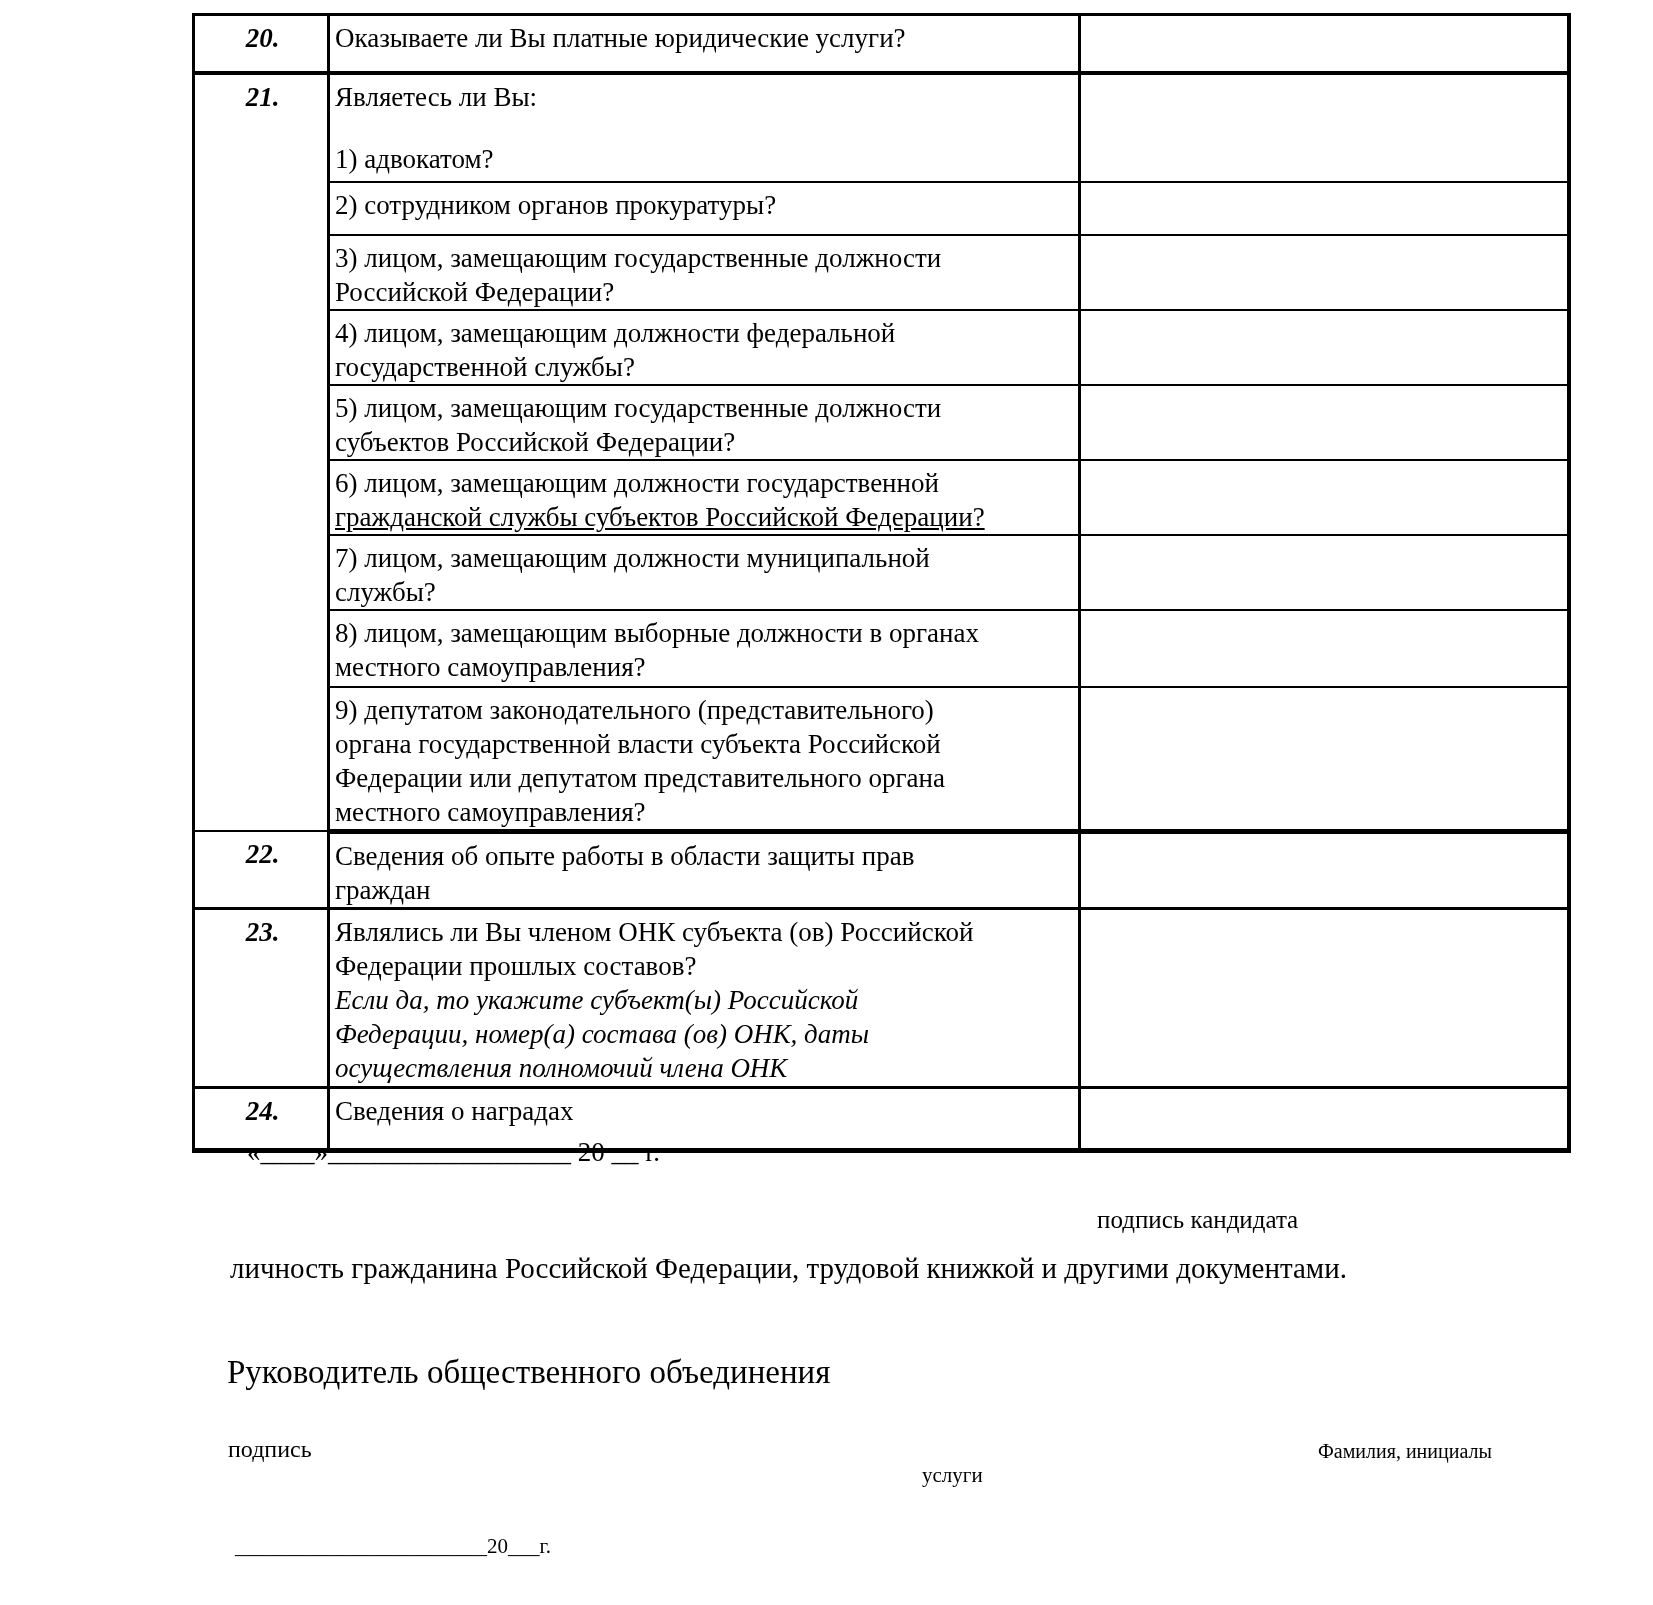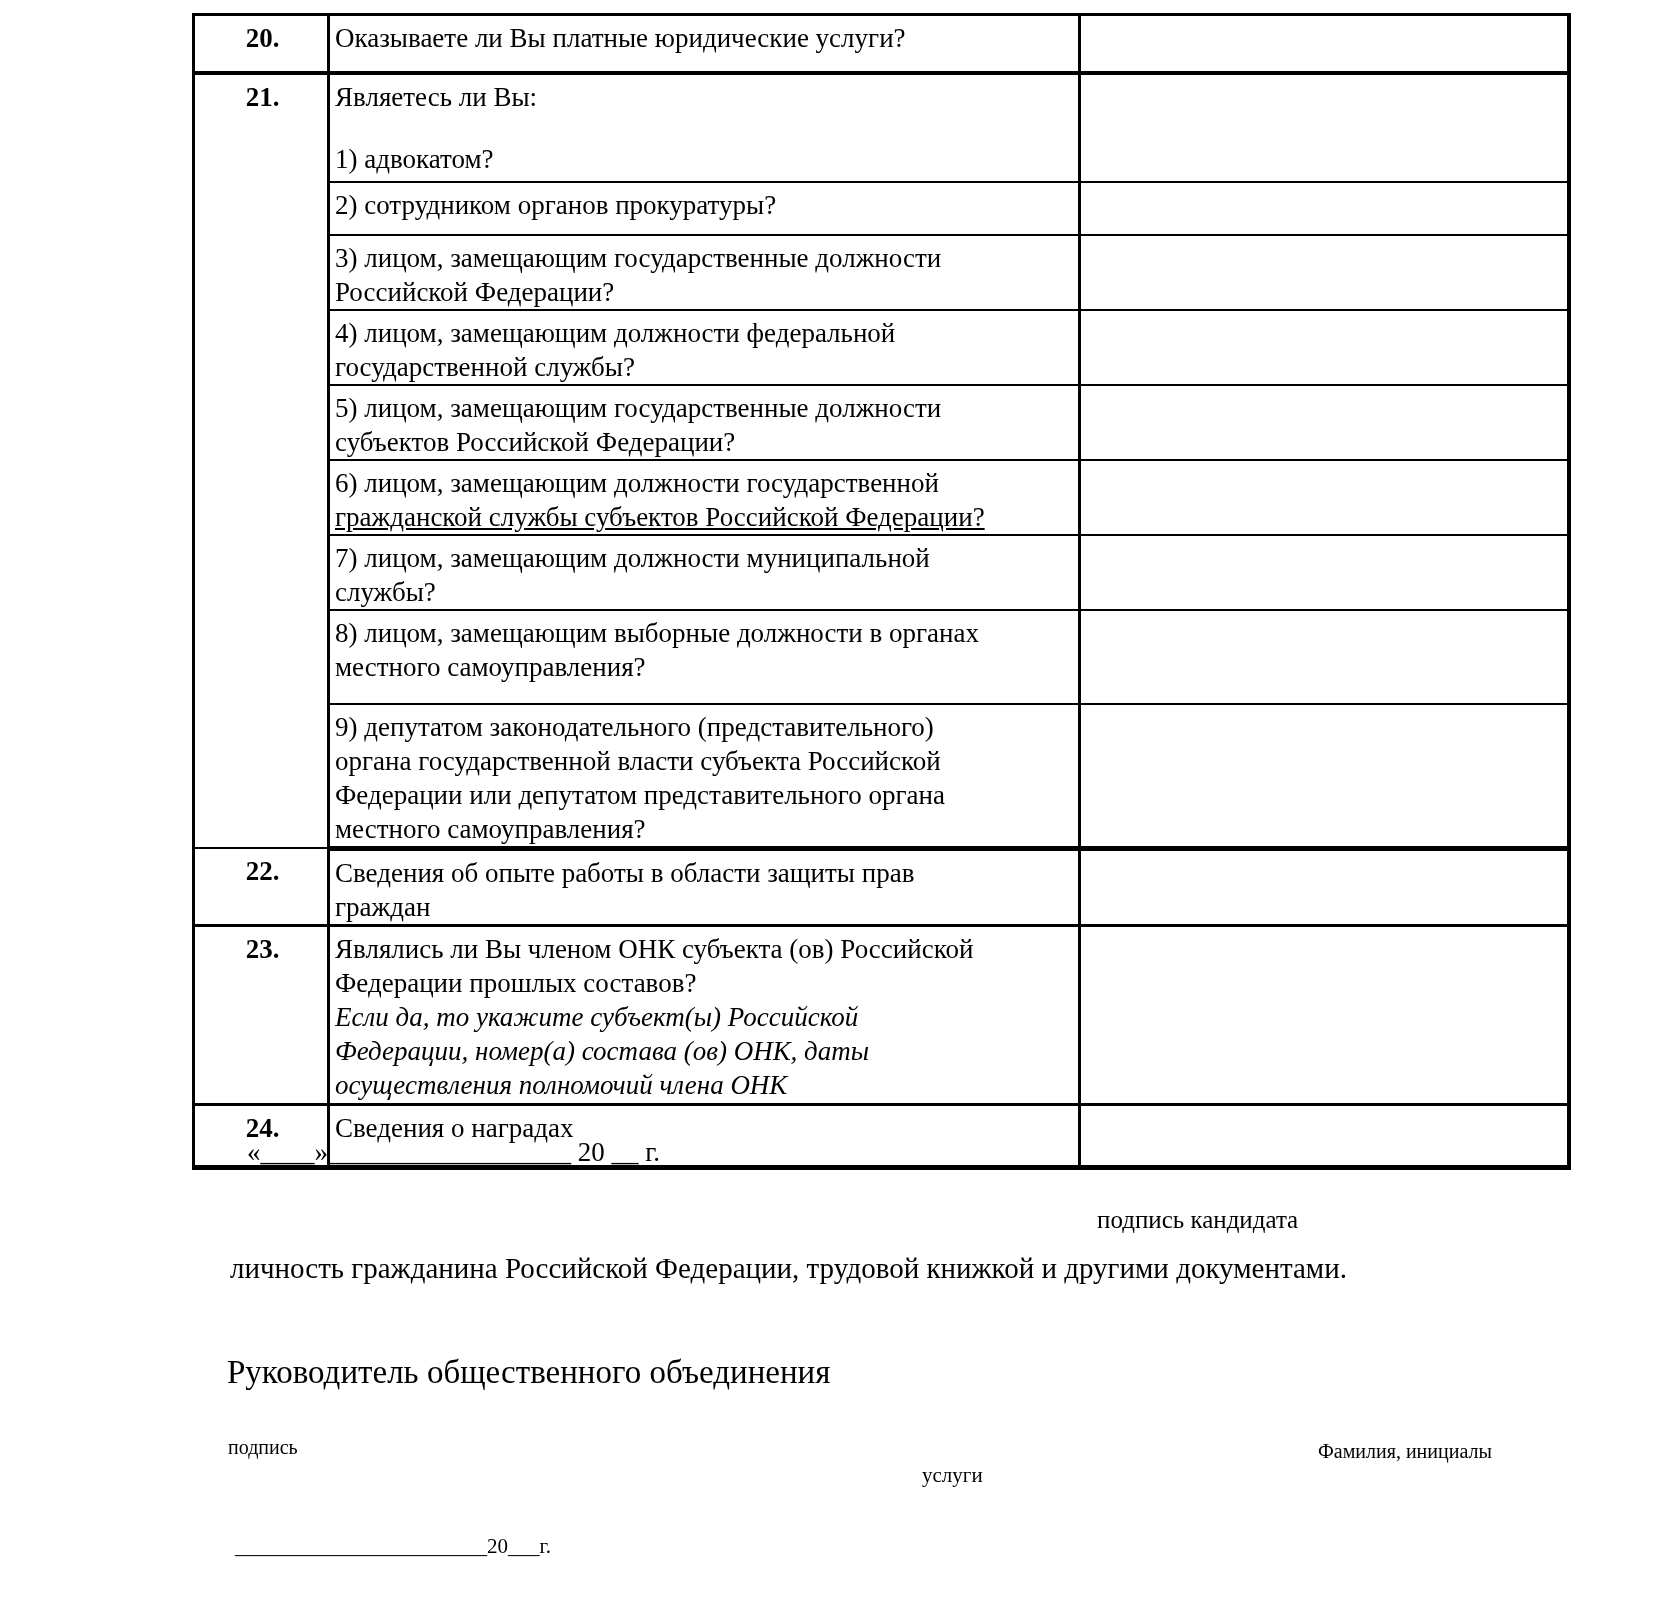--- a/index.html
+++ b/index.html
@@ -12,38 +12,38 @@
     position:absolute;left:192px;top:13px;
     width:1375px;border-collapse:collapse;table-layout:fixed;
     border:3px solid #000;border-right-width:4px;border-bottom-width:5px;
   }
   table.form td{
     border:2px solid #000;border-left-width:3px;border-right-width:3px;
     vertical-align:top;padding:5px 2px 0 5px;
     font-size:27px;line-height:34px;
   }
   td.num{
-    text-align:center;font-weight:bold;padding-left:0;padding-right:0;
+    text-align:center;font-weight:bold;padding-left:0;padding-right:0;font-style:italic;
   }
   tr.r20 td{border-bottom-width:4px;}
   tr.r21i td{border-bottom-width:5px;margin-top:13px;}
   tr.r22 td{border-bottom-width:3px;}
   tr.r23 td{border-bottom-width:3px;}
   .ln{white-space:nowrap;}
   .ln.u{text-decoration:underline;}
   .ln.it{font-style:italic;}
   .gap-top{margin-top:28px;}
   
   .abs{position:absolute;white-space:nowrap;}
   .date-line1{left:247px;top:1137px;font-size:27px;}
   .cand-sig{left:1097px;top:1206px;font-size:25px;}
   .verif{left:230px;top:1247px;font-size:29px;line-height:42px;}
   .verif .ln{white-space:nowrap;}
   .head-title{left:227px;top:1354px;font-size:33px;}
-  .sig-label{left:228px;top:1436px;font-size:20px;}
+  .sig-label{left:228px;top:1436px;font-size:24px;}
   .name-label{left:1318px;top:1440px;font-size:20px;}
   .stamp-label{left:922px;top:1463px;font-size:21px;}
   .date-line2{left:235px;top:1534px;font-size:21px;}
 </style>
 </head>
 <body>
 
 <div>
 
   <table class="form">
@@ -103,21 +103,21 @@
         </td>
         <td class="a"></td>
       </tr>
       <tr class="r21g" style="height:68px">
         <td class="q">
           <div class="ln">7) лицом, замещающим должности муниципальной</div>
           <div class="ln">службы?</div>
         </td>
         <td class="a"></td>
       </tr>
-      <tr class="r21h" style="height:94px">
+      <tr class="r21h" style="height:77px">
         <td class="q">
           <div class="ln">8) лицом, замещающим выборные должности в органах</div>
           <div class="ln">местного самоуправления?</div>
         </td>
         <td class="a"></td>
       </tr>
       <tr class="r21i" style="height:143px">
         <td class="q">
           <div class="ln">9) депутатом законодательного (представительного)</div>
           <div class="ln">органа государственной власти субъекта Российской</div>

